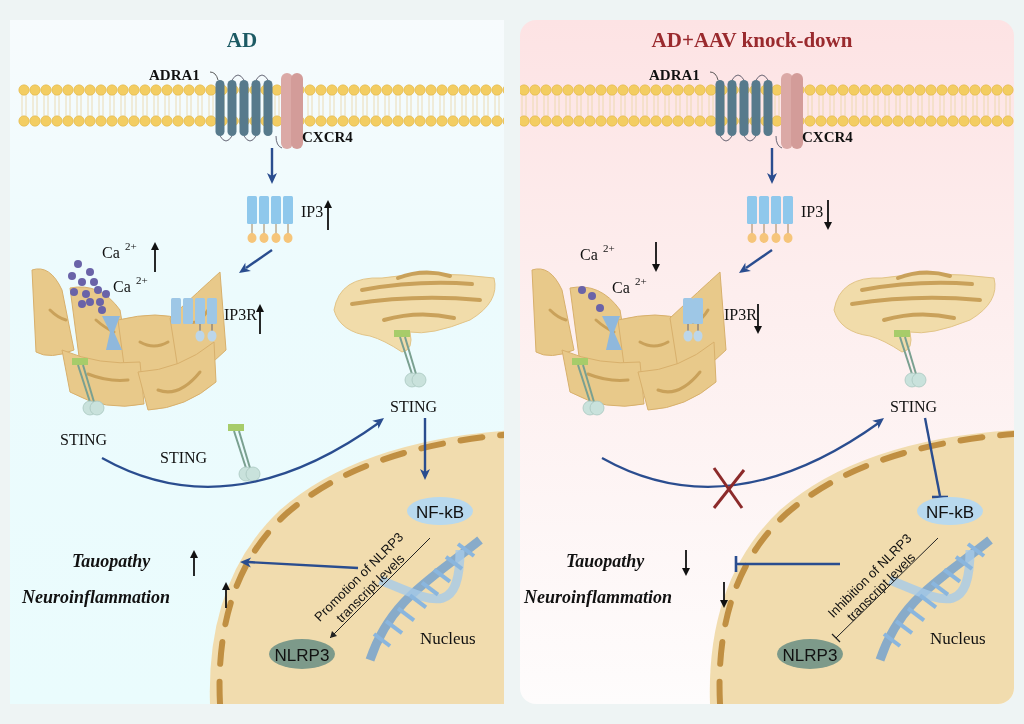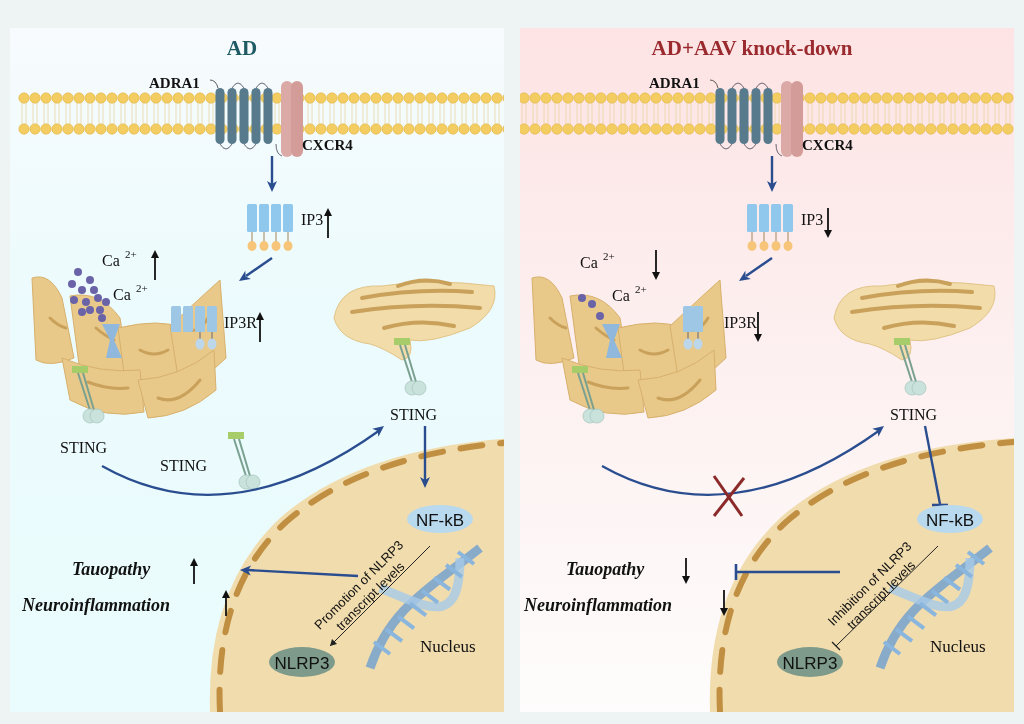--- a/index.html
+++ b/index.html
@@ -1,19 +1,19 @@
 <!DOCTYPE html>
 <html><head>
 <meta charset="utf-8">
 <style>
   html, body { margin: 0; padding: 0; }
   body { width: 1024px; height: 724px; background: #eef4f4; position: relative; overflow: hidden; font-family: "Liberation Serif", serif; }
-  .panel { position: absolute; top: 28px; width: 494px; height: 684px; overflow: hidden; }
+  .panel { position: absolute; top: 20px; width: 494px; height: 684px; overflow: hidden; }
   #panel-left { left: 10px; background: linear-gradient(180deg, #f7fbfd 0%, #ecfbfd 40%, #eafcfd 100%); }
-  #panel-right { left: 520px; background: linear-gradient(180deg, #fde3e4 0%, #fdeeee 40%, #fefcfc 100%); }
+  #panel-right { left: 520px; background: linear-gradient(180deg, #fde3e4 0%, #fdeeee 40%, #fefcfc 100%); border-radius: 16px; }
   svg { position: absolute; left: 0; top: 0; }
   .t { font-family: "Liberation Serif", serif; }
   .ts { font-family: "Liberation Sans", sans-serif; }
 </style>
 </head>
 <body>
 
 <div class="panel" id="panel-left">
   <svg class="diagram" width="494" height="684" viewBox="0 0 494 684">
       <g transform="translate(0,0)">

